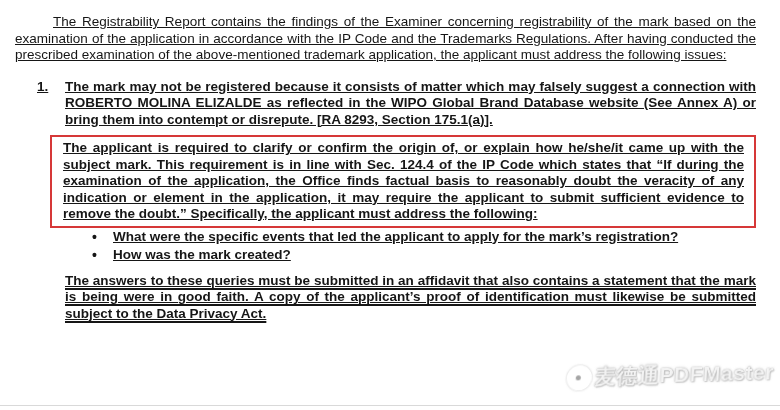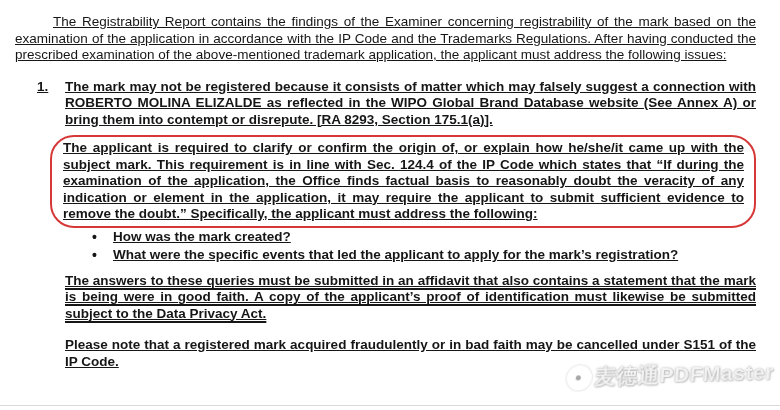--- a/index.html
+++ b/index.html
@@ -114,32 +114,31 @@
 
 <div class="page">
 
   <p class="p-intro">The Registrability Report contains the findings of the Examiner concerning registrability of the mark based on the examination of the application in accordance with the IP Code and the Trademarks Regulations. After having conducted the prescribed examination of the above-mentioned trademark application, the applicant must address the following issues:</p>
 
   <div class="numbered-item">
     <span class="num">1.</span>
     <span class="txt">The mark may not be registered because it consists of matter which may falsely suggest a connection with ROBERTO MOLINA ELIZALDE as reflected in the WIPO Global Brand Database website (See Annex A) or bring them into contempt or disrepute. [RA 8293, Section 175.1(a)].</span>
   </div>
 
-  <div class="redbox" style="border-color: rgb(214, 56, 56); border-radius: 24px;">
+  <div class="redbox" style="border-color: rgb(214, 56, 56);">
     <span>The applicant is required to clarify or confirm the origin of, or explain how he/she/it came up with the subject mark. This requirement is in line with Sec. 124.4 of the IP Code which states that “If during the examination of the application, the Office finds factual basis to reasonably doubt the veracity of any indication or element in the application, it may require the applicant to submit sufficient evidence to remove the doubt.” Specifically, the applicant must address the following:</span>
   </div>
 
   <ul class="bullets">
+    <li>What were the specific events that led the applicant to apply for the mark’s registration?</li>
     <li>How was the mark created?</li>
-    <li>What were the specific events that led the applicant to apply for the mark’s registration?</li>
   </ul>
 
   <p class="p-affidavit">The answers to these queries must be submitted in an affidavit that also contains a statement that the mark is being were in good faith. A copy of the applicant’s proof of identification must likewise be submitted subject to the Data Privacy Act.</p>
 
-  <p class="p-closing">Please note that a registered mark acquired fraudulently or in bad faith may be cancelled under S151 of the IP Code.</p>
 
   <div class="watermark">
     <span class="logo"></span>
     <span class="wm-text">麦德通PDFMaster</span>
   </div>
 
   <div class="bottom-divider"></div>
 
 </div>
 

